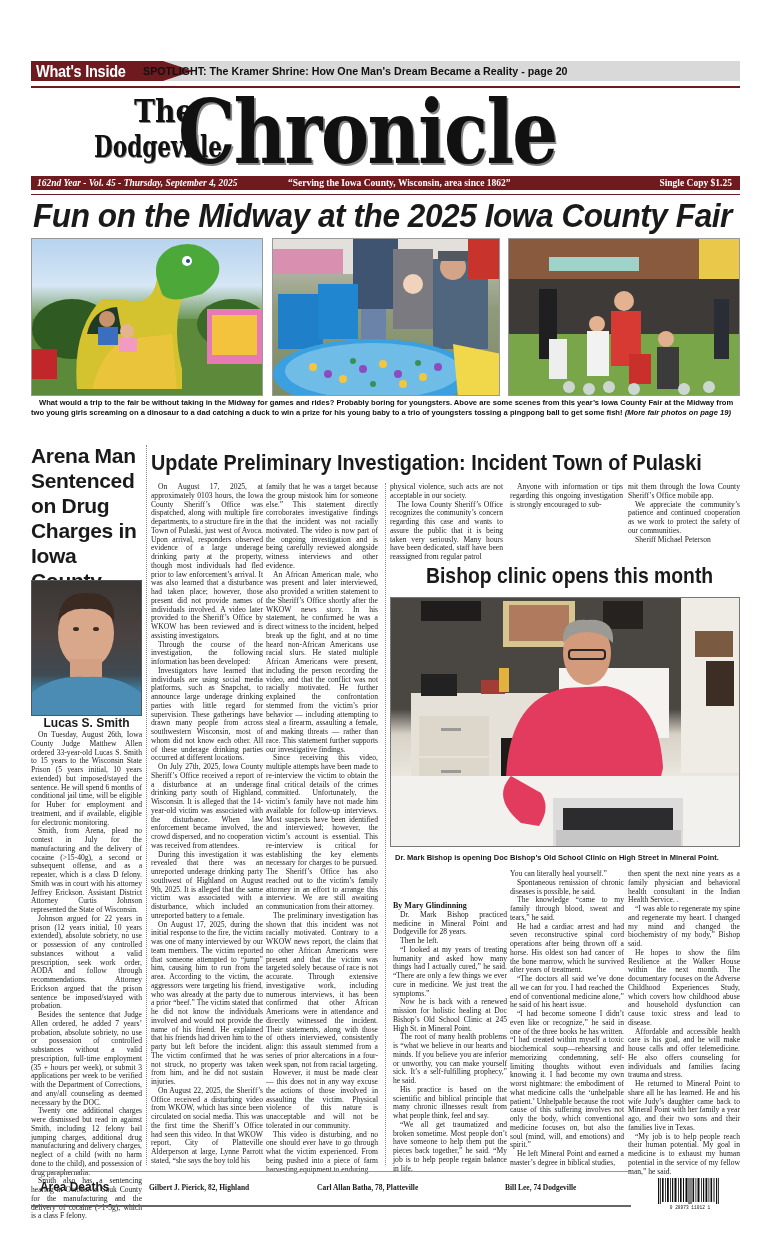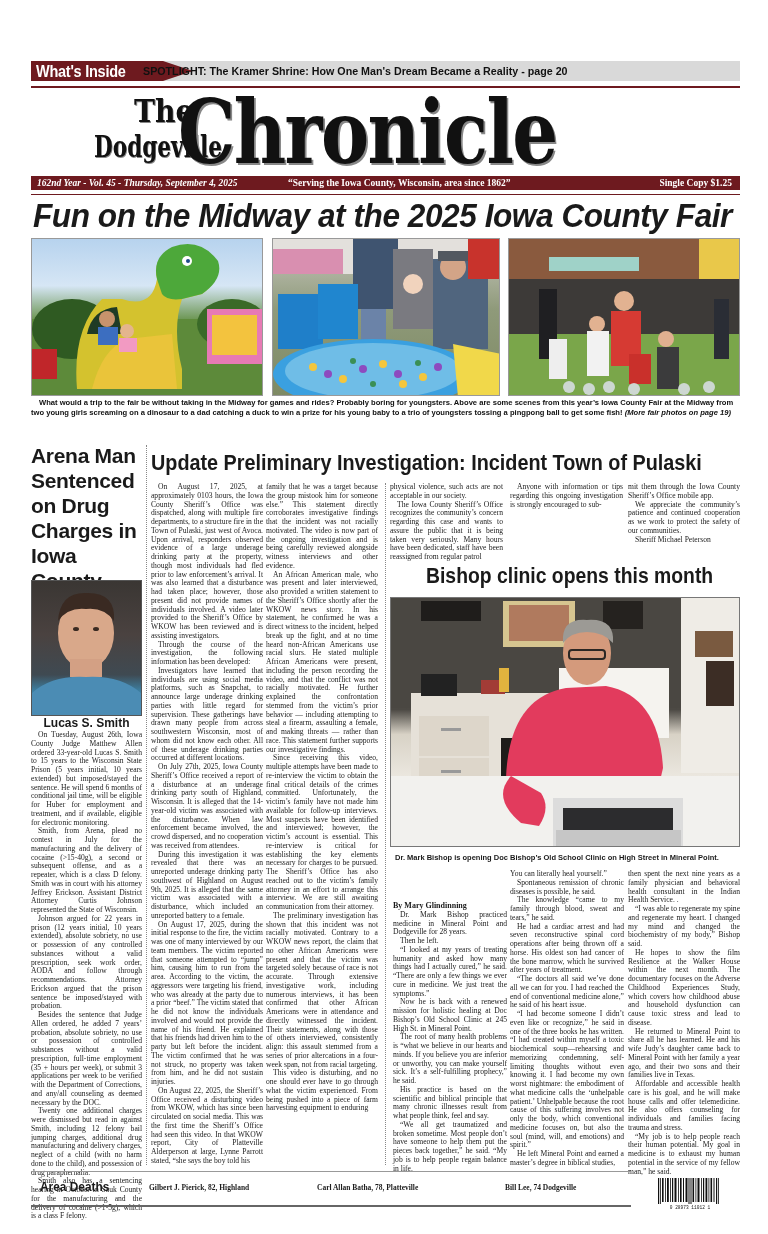--- a/index.html
+++ b/index.html
@@ -228,20 +228,21 @@
   <p>On July 27th, 2025, Iowa County Sheriff’s Office received a report of a disturbance at an underage drinking party south of Highland, Wisconsin. It is alleged that the 14-year-old victim was associated with the disturbance. When law enforcement became involved, the crowd dispersed, and no cooperation was received from attendees.</p>
   <p>During this investigation it was revealed that there was an unreported underage drinking party southwest of Highland on August 9th, 2025. It is alleged that the same victim was associated with a disturbance, which included an unreported battery to a female.</p>
   <p>On August 17, 2025, during the initial response to the fire, the victim was one of many interviewed by our team members. The victim reported that someone attempted to “jump” him, causing him to run from the area. According to the victim, the aggressors were targeting his friend, who was already at the party due to a prior “beef.” The victim stated that he did not know the individuals involved and would not provide the name of his friend. He explained that his friends had driven him to the party but left before the incident. The victim confirmed that he was not struck, no property was taken from him, and he did not sustain injuries.</p>
   <p>On August 22, 2025, the Sheriff’s Office received a disturbing video from WKOW, which has since been circulated on social media. This was the first time the Sheriff’s Office had seen this video. In that WKOW report, City of Platteville Alderperson at large, Lynne Parrott stated, “she says the boy told his</p>
 </div>
 <div id="inv-col2" class="abs col-text">
   <p class="noindent">family that he was a target because the group mistook him for someone else.” This statement directly corroborates investigative findings that the incident was not racially motivated. The video is now part of the ongoing investigation and is being carefully reviewed alongside witness interviews and other evidence.</p>
   <p>An African American male, who was present and later interviewed, also provided a written statement to the Sheriff’s Office shortly after the WKOW news story. In his statement, he confirmed he was a direct witness to the incident, helped break up the fight, and at no time heard non-African Americans use racial slurs. He stated multiple African Americans were present, including the person recording the video, and that the conflict was not racially motivated. He further explained the confrontation stemmed from the victim’s prior behavior — including attempting to steal a firearm, assaulting a female, and making threats — rather than race. This statement further supports our investigative findings.</p>
   <p>Since receiving this video, multiple attempts have been made to re-interview the victim to obtain the final critical details of the crimes committed. Unfortunately, the victim’s family have not made him available for follow-up interviews. Most suspects have been identified and interviewed; however, the victim’s account is essential. This re-interview is critical for establishing the key elements necessary for charges to be pursued. The Sheriff’s Office has also reached out to the victim’s family attorney in an effort to arrange this interview. We are still awaiting communication from their attorney.</p>
   <p>The preliminary investigation has shown that this incident was not racially motivated. Contrary to a WKOW news report, the claim that no other African Americans were present and that the victim was targeted solely because of race is not accurate. Through extensive investigative work, including numerous interviews, it has been confirmed that other African Americans were in attendance and directly witnessed the incident. Their statements, along with those of others interviewed, consistently align: this assault stemmed from a series of prior altercations in a four-week span, not from racial targeting.</p>
+  <p>However, it must be made clear — this does not in any way excuse the actions of those involved in assaulting the victim. Physical violence of this nature is unacceptable and will not be tolerated in our community.</p>
   <p>This video is disturbing, and no one should ever have to go through what the victim experienced. From being pushed into a piece of farm harvesting equipment to enduring</p>
 </div>
 
 <div class="vrule" style="left:385px; top:483px; height:682px;"></div>
 
 <div id="inv-col3" class="abs col-text">
   <p class="noindent">physical violence, such acts are not acceptable in our society.</p>
   <p>The Iowa County Sheriff’s Office recognizes the community’s concern regarding this case and wants to assure the public that it is being taken very seriously. Many hours have been dedicated, staff have been reassigned from regular patrol</p>
 </div>
 <div id="inv-col4" class="abs col-text">
@@ -303,22 +304,22 @@
   <p>The knowledge “came to my family through blood, sweat and tears,” he said.</p>
   <p>He had a cardiac arrest and had seven reconstructive spinal cord operations after being thrown off a horse. His oldest son had cancer of the bone marrow, which he survived after years of treatment.</p>
   <p>“The doctors all said we’ve done all we can for you. I had reached the end of conventional medicine alone,” he said of his heart issue.</p>
   <p>“I had become someone I didn’t even like or recognize,” he said in one of the three books he has written. “I had created within myself a toxic biochemical soup—rehearsing and memorizing condemning, self-limiting thoughts without even knowing it. I had become my own worst nightmare: the embodiment of what medicine calls the ‘unhelpable patient.’ Unhelpable because the root cause of this suffering involves not only the body, which conventional medicine focuses on, but also the soul (mind, will, and emotions) and spirit.”</p>
   <p>He left Mineral Point and earned a master’s degree in biblical studies,</p>
 </div>
 <div id="bishop-col3" class="abs col-text">
   <p class="noindent">then spent the next nine years as a family physician and behavioral health consultant in the Indian Health Service. .</p>
   <p>“I was able to regenerate my spine and regenerate my heart. I changed my mind and changed the biochemistry of my body,” Bishop said.</p>
   <p>He hopes to show the film Resilience at the Walker House within the next month. The documentary focuses on the Adverse Childhood Experiences Study, which covers how childhood abuse and household dysfunction can cause toxic stress and lead to disease.</p>
+  <p>Affordable and accessible health care is his goal, and he will make house calls and offer telemedicine. He also offers counseling for individuals and families facing trauma and stress.</p>
   <p>He returned to Mineral Point to share all he has learned. He and his wife Judy’s daughter came back to Mineral Point with her family a year ago, and their two sons and their families live in Texas.</p>
-  <p>Affordable and accessible health care is his goal, and he will make house calls and offer telemedicine. He also offers counseling for individuals and families facing trauma and stress.</p>
   <p>“My job is to help people reach their human potential. My goal in medicine is to exhaust my human potential in the service of my fellow man,” he said.</p>
 </div>
 
 <div id="rule-foot1b" class="abs"></div>
 <div id="deaths-label" class="abs">Area Deaths</div>
 <a id="death1" class="death">Gilbert J. Pierick, 82, Highland</a>
 <a id="death2" class="death">Carl Allan Batha, 78, Platteville</a>
 <a id="death3" class="death">Bill Lee, 74 Dodgeville</a>
 <div id="rule-foot2" class="abs"></div>
 

